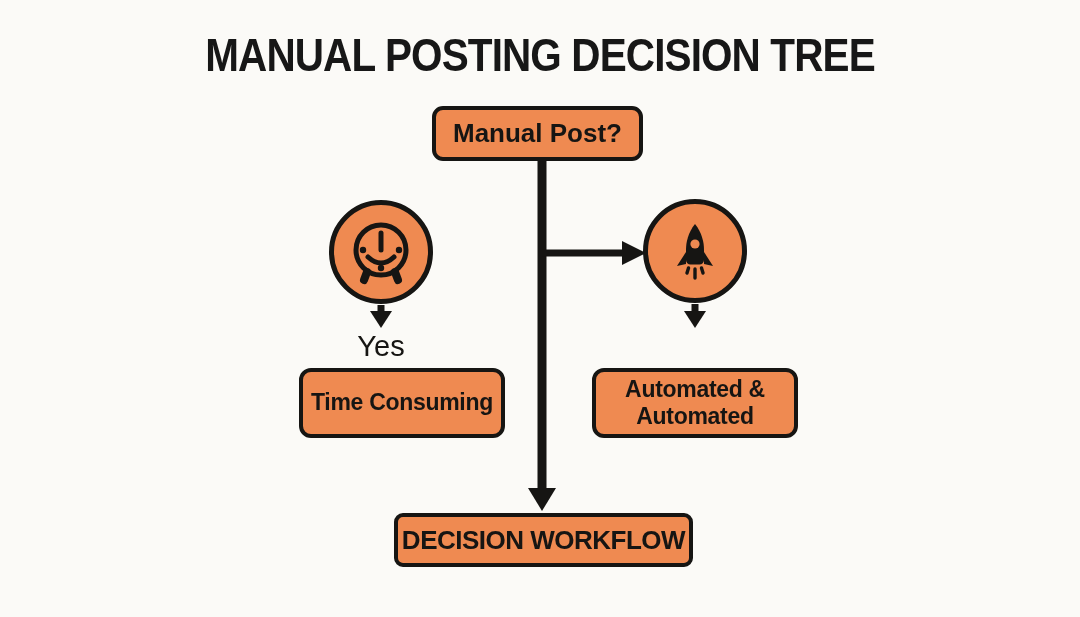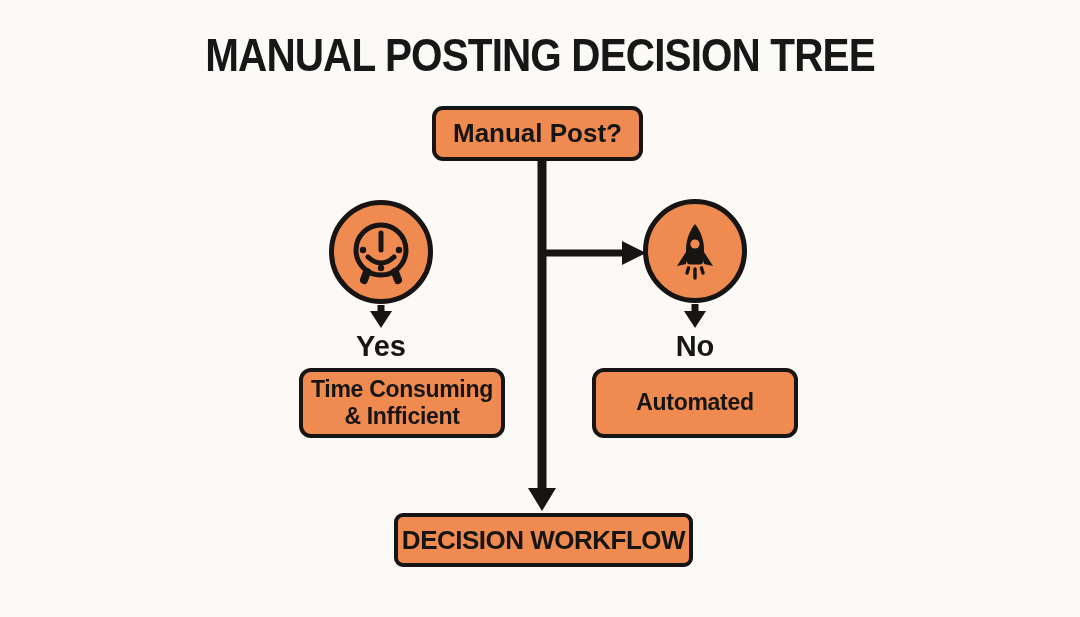--- a/index.html
+++ b/index.html
@@ -74,21 +74,21 @@
     border:5px solid var(--line-black);
     display:flex;align-items:center;justify-content:center;
   }
   .icon-circle.yes{left:329px;top:200px;}
   .icon-circle.no{left:643px;top:199px;}
   .branch-label{
     position:absolute;
     width:120px;
     text-align:center;
     font-size:29px;
-    font-weight:bold;
+    font-weight:normal;
   }
   .branch-label.yes{left:321px;top:330px;}
   .branch-label.no{left:635px;top:330px;}
 </style>
 </head>
 <body>
 
 <div class="canvas">
 
   <div class="title">MANUAL POSTING DECISION TREE</div>
@@ -126,40 +126,39 @@
         <circle cx="18" cy="-2" r="1.6" stroke-width="3.2"></circle>
         <circle cx="0" cy="16" r="1.6" stroke-width="3.2"></circle>
         <line x1="-14" y1="20" x2="-17" y2="28" stroke-width="8"></line>
         <line x1="14" y1="20" x2="17" y2="28" stroke-width="8"></line>
       </g>
     </svg>
   </div>
   <div class="branch-label yes">Yes</div>
   <div class="node-box outcome-box yes">
     <span>Time Consuming</span>
-    <span>&amp; Infficient</span>
   </div>
 
   <div class="icon-circle no">
     <svg width="72" height="72" viewBox="-36 -36 72 72">
       <g fill="#161513" stroke="none">
         <path d="M 0 -27 C 7 -18 9 -9 9 -1 L 9 9 C 9 11.5 7 13.5 4.5 13.5 L -4.5 13.5 C -7 13.5 -9 11.5 -9 9 L -9 -1 C -9 -9 -7 -18 0 -27 Z"></path>
         <path d="M -9 1 L -18 15 L -9 13 Z"></path>
         <path d="M 9 1 L 18 15 L 9 13 Z"></path>
       </g>
       <circle cx="0" cy="-7" r="4.6" fill="#EF8A51"></circle>
       <g stroke="#161513" fill="none" stroke-linecap="round" stroke-width="3.4">
         <line x1="0" y1="18" x2="0" y2="27"></line>
         <line x1="-6.5" y1="17" x2="-8" y2="22"></line>
         <line x1="6.5" y1="17" x2="8" y2="22"></line>
       </g>
     </svg>
   </div>
-  <div class="branch-label no">No</div>
   <div class="node-box outcome-box no">
+    <span>Automated &amp;</span>
     <span>Automated</span>
   </div>
 
   <div class="node-box result-box">
     <span>DECISION WORKFLOW</span>
   </div>
 
 </div>
 
 </body></html>

